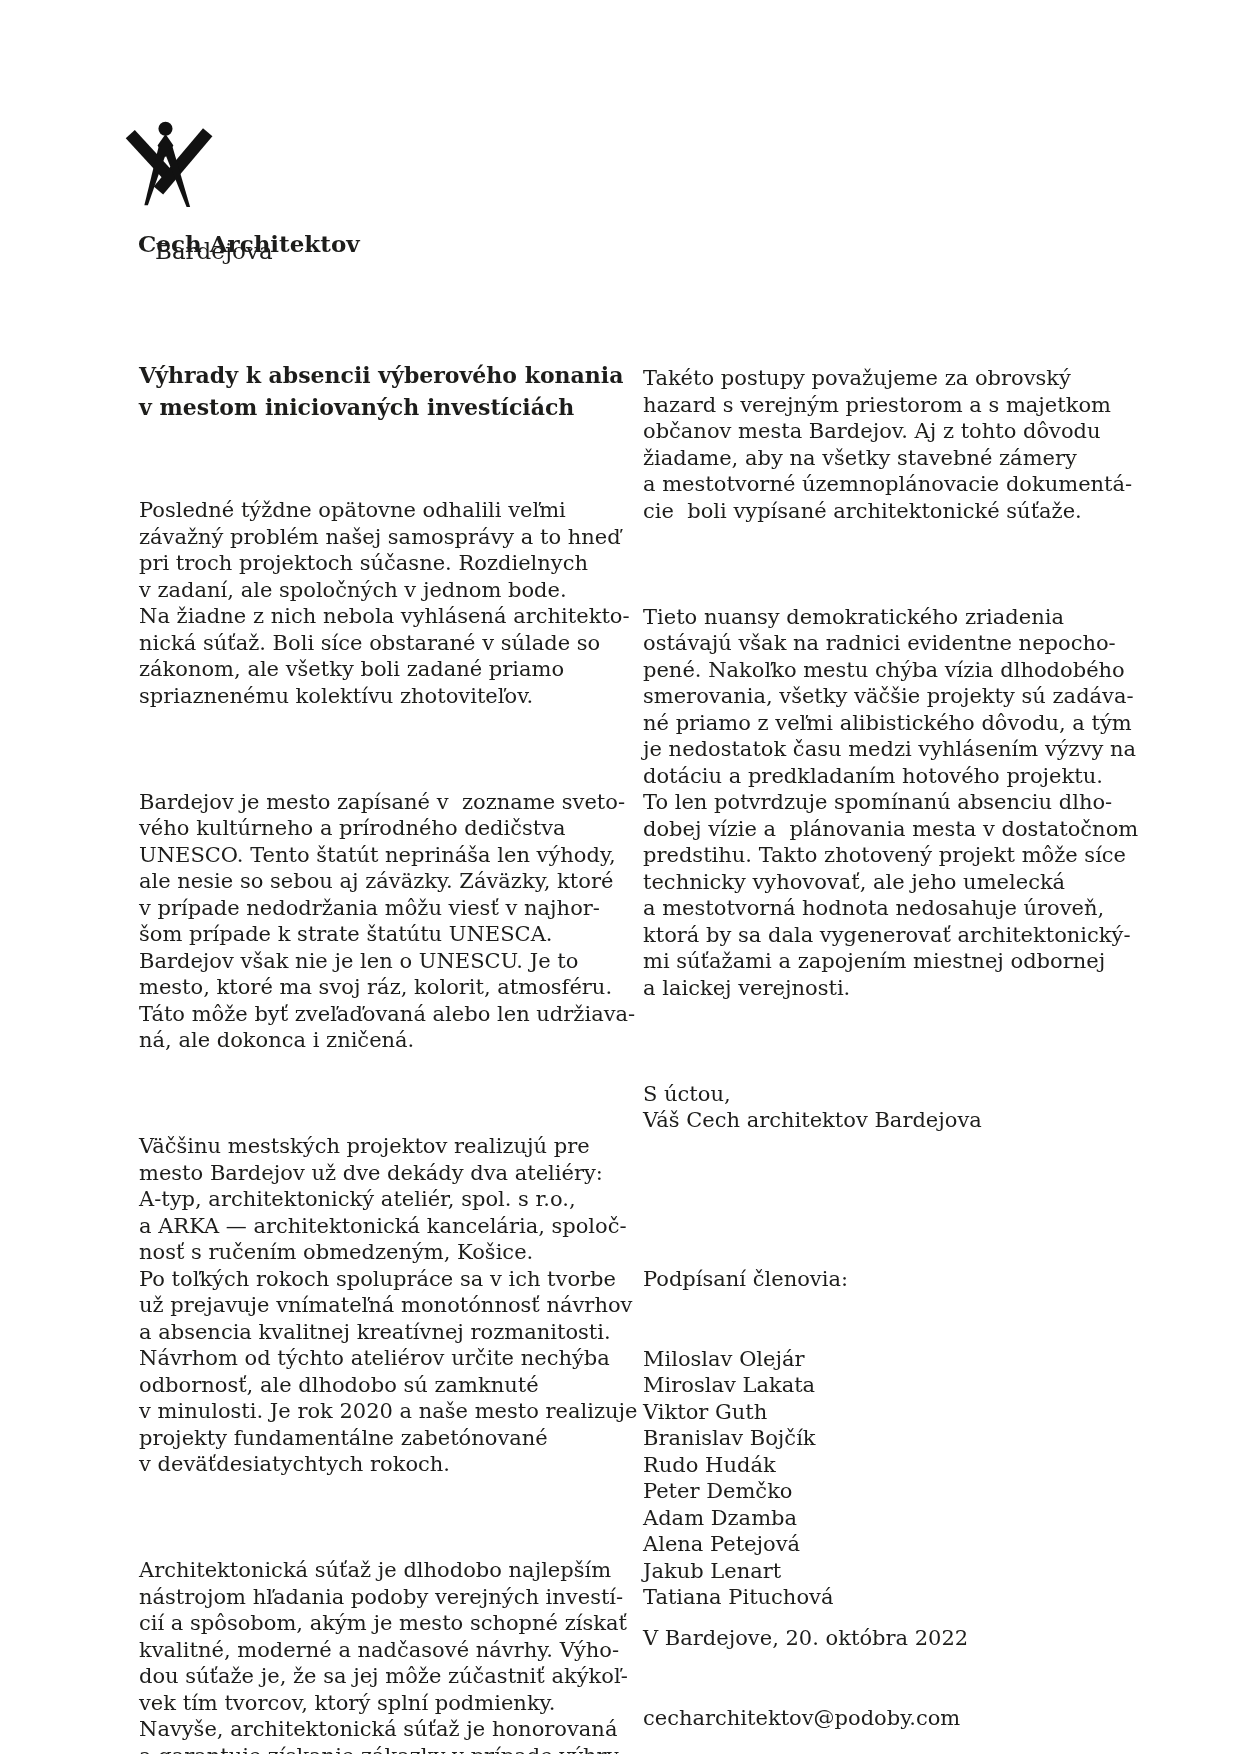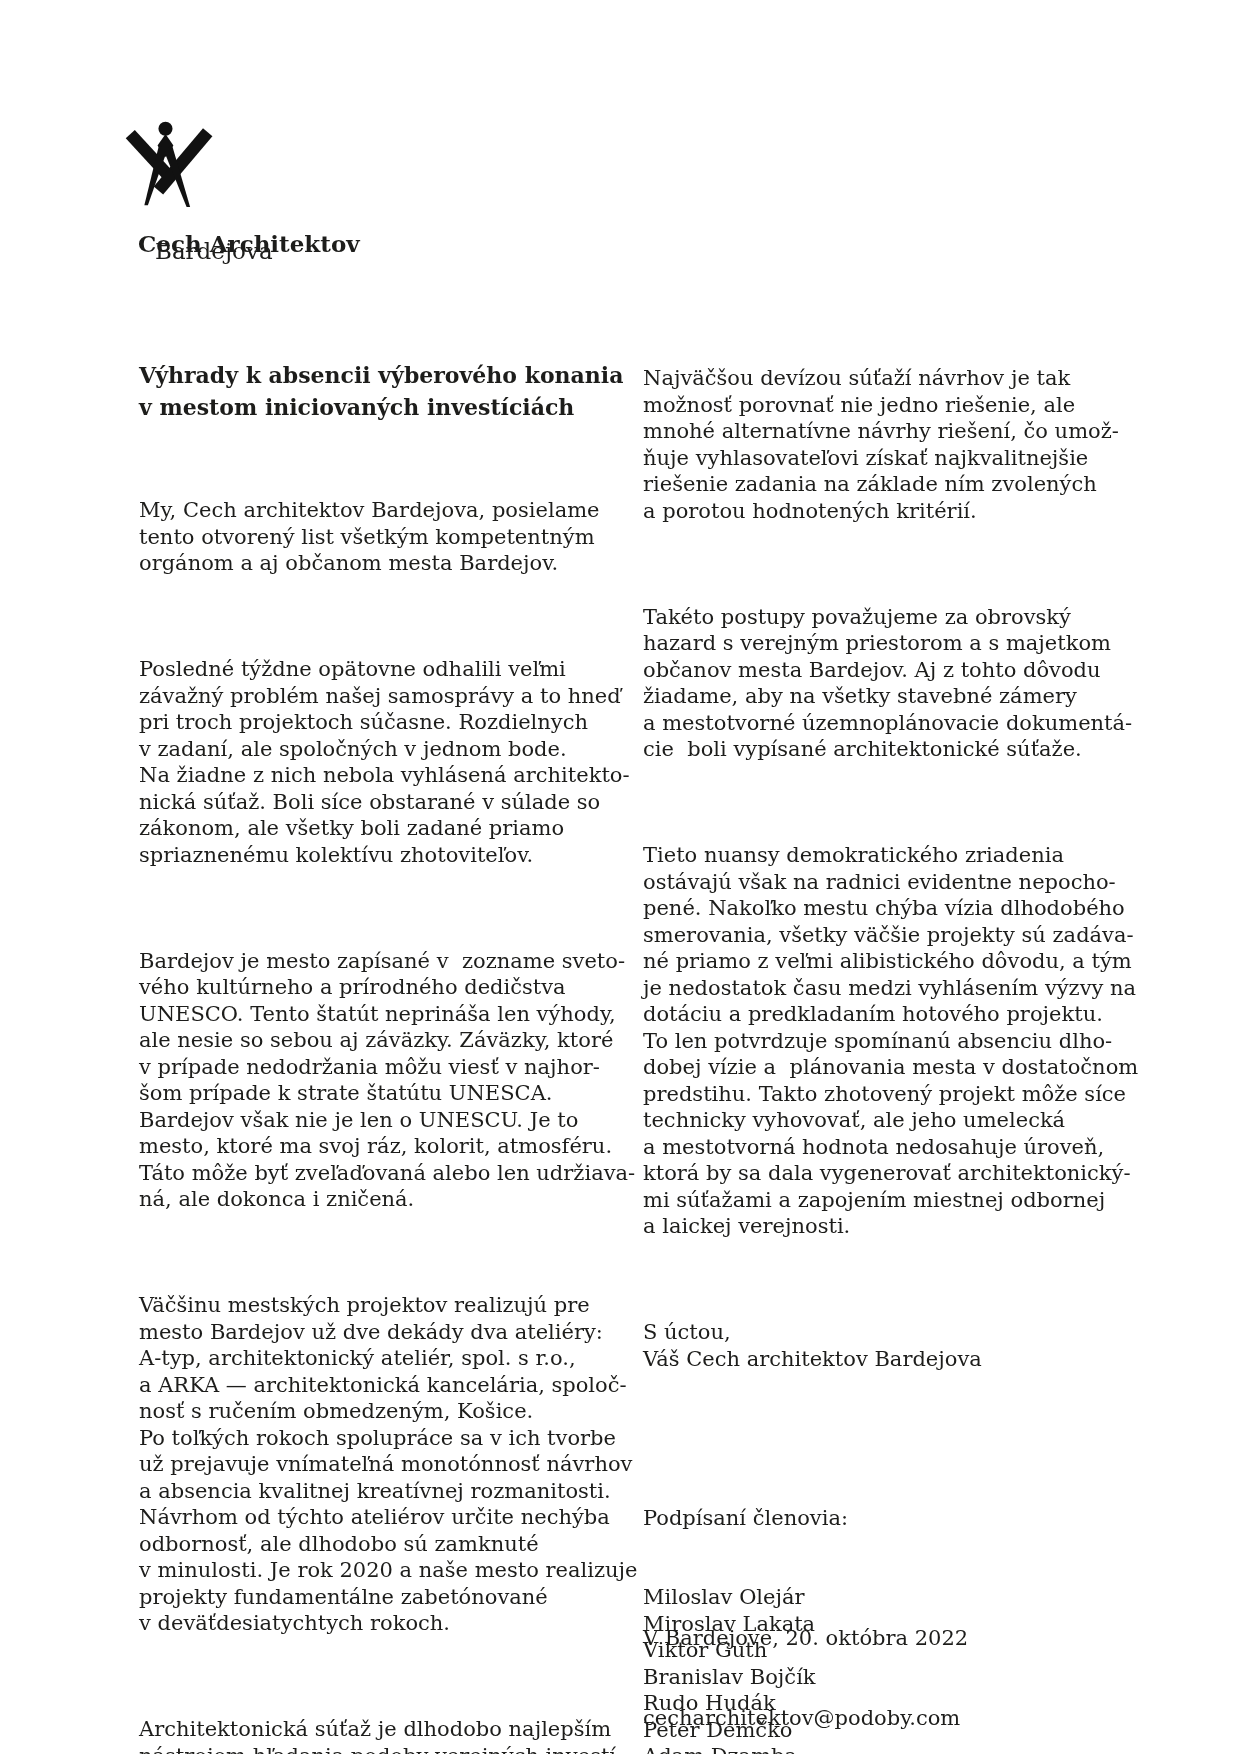--- a/index.html
+++ b/index.html
@@ -83,23 +83,20 @@
       <path d="M53 27 L45 37 L70 99 L74 99 Z"></path>
     </g>
   </svg>
 
   <div class="org-name">Cech Architektov</div>
   <div class="org-city">Bardejova</div>
 
   <div class="col col-left">
     <h1 class="title">Výhrady k absencii výberového konania
 v mestom iniciovaných investíciách</h1>
-    <p class="par">My, Cech architektov Bardejova, posielame
-tento otvorený list všetkým kompetentným
-orgánom a aj občanom mesta Bardejov.</p>
     <p class="par">Posledné týždne opätovne odhalili veľmi
 závažný problém našej samosprávy a to hneď
 pri troch projektoch súčasne. Rozdielnych
 v zadaní, ale spoločných v jednom bode.
 Na žiadne z nich nebola vyhlásená architekto-
 nická súťaž. Boli síce obstarané v súlade so
 zákonom, ale všetky boli zadané priamo
 spriaznenému kolektívu zhotoviteľov.</p>
     <p class="par">Bardejov je mesto zapísané v  zozname sveto-
 vého kultúrneho a prírodného dedičstva
@@ -129,26 +126,20 @@
 cií a spôsobom, akým je mesto schopné získať
 kvalitné, moderné a nadčasové návrhy. Výho-
 dou súťaže je, že sa jej môže zúčastniť akýkoľ-
 vek tím tvorcov, ktorý splní podmienky.
 Navyše, architektonická súťaž je honorovaná
 a garantuje získanie zákazky v prípade výhry,
 čo zvyšuje motiváciu ateliérov zúčastniť sa.</p>
   </div>
 
   <div class="col col-right">
-    <p class="par">Najväčšou devízou súťaží návrhov je tak
-možnosť porovnať nie jedno riešenie, ale
-mnohé alternatívne návrhy riešení, čo umož-
-ňuje vyhlasovateľovi získať najkvalitnejšie
-riešenie zadania na základe ním zvolených
-a porotou hodnotených kritérií.</p>
     <p class="par">Takéto postupy považujeme za obrovský
 hazard s verejným priestorom a s majetkom
 občanov mesta Bardejov. Aj z tohto dôvodu
 žiadame, aby na všetky stavebné zámery
 a mestotvorné územnoplánovacie dokumentá-
 cie  boli vypísané architektonické súťaže.</p>
     <p class="par">Tieto nuansy demokratického zriadenia
 ostávajú však na radnici evidentne nepocho-
 pené. Nakoľko mestu chýba vízia dlhodobého
 smerovania, všetky väčšie projekty sú zadáva-

